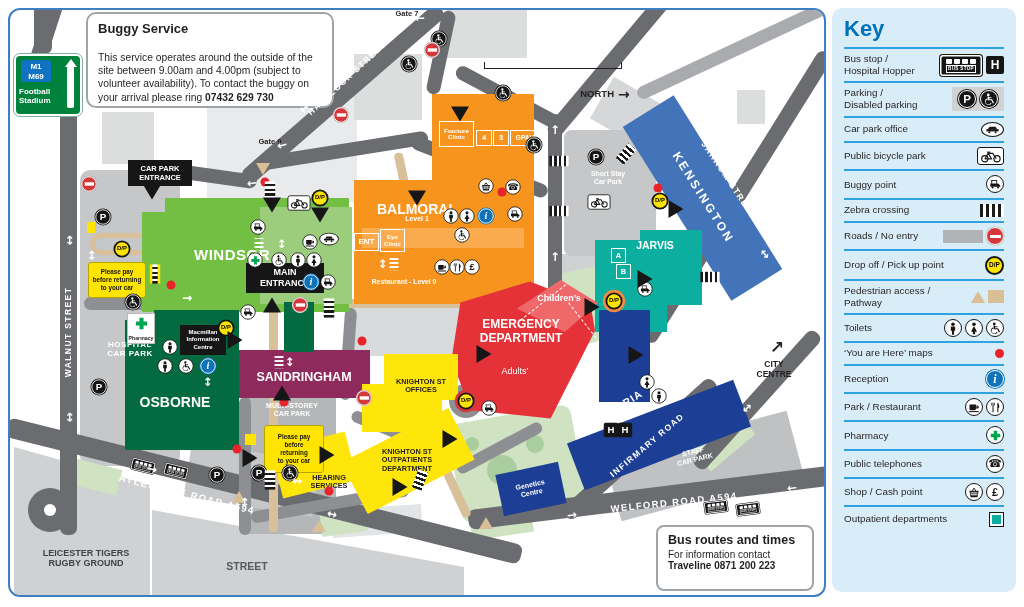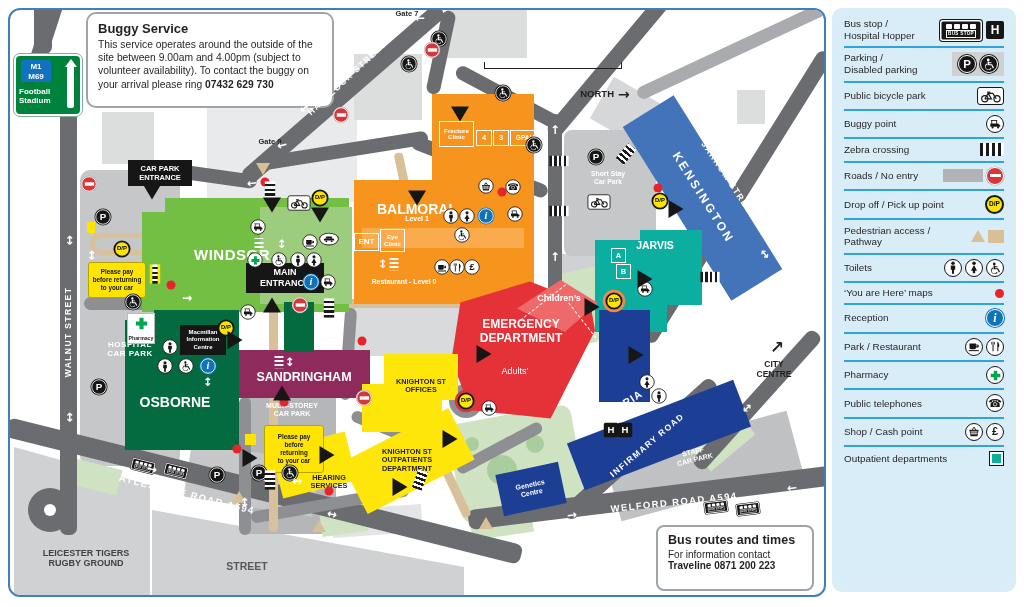--- a/index.html
+++ b/index.html
@@ -273,21 +273,21 @@
       <div class="road" style="left:32px;top:0;width:18px;height:52px"></div>
       <div id="m-sign">
         <span class="chip">M1<br>M69</span>
         <span class="bartip"></span>
         <span class="bar"></span>
         <span class="mlab">Football
 Stadium</span>
       </div>
 
       <div class="note" style="left:84px;top:10px;width:248px;height:96px;padding:7px 10px">
-        <div style="font-weight:bold;font-size:13px;margin-bottom:2px">Buggy Service</div>
+        <div style="font-weight:bold;font-size:13px;margin-bottom:15px">Buggy Service</div>
         <div style="font-size:10.3px;line-height:1.28"><span>This service operates around the outside of the site between 9.00am and 4.00pm (subject to volunteer availability). To contact the buggy on your arrival please ring </span><b>07432 629 730</b></div>
       </div>
 
       <div class="note" style="left:654px;top:523px;width:158px;height:66px;padding:6px 10px;border-radius:8px">
         <div style="font-weight:bold;font-size:12.5px">Bus routes and times</div>
         <div style="font-size:10px;margin-top:2px">For information contact</div>
         <div style="font-size:10px;font-weight:bold">Traveline 0871 200 223</div>
       </div>
 
       <div id="street-layer">
@@ -867,20 +867,21 @@
           <span class="mi-ar" style="left: 570px; top: 513px; transform: translate(-50%, -50%) rotate(-7deg);">→</span>
           <span class="mi-ar" style="left: 243px; top: 500px; transform: translate(-50%, -50%) rotate(90deg);">↔</span>
           <span class="mi-ar" style="left: 295px; top: 479px; transform: translate(-50%, -50%) rotate(0deg);">↔</span>
           <span class="mi-ar" style="left: 90px; top: 253px; transform: translate(-50%, -50%) rotate(90deg);">↔</span>
           <span class="mi-ar" style="left: 185px; top: 296px; transform: translate(-50%, -50%) rotate(0deg);">→</span>
         </div>
     </div>
   </div>
 
   <aside id="key-panel">
+    <h2>Key</h2>
     <div id="key-rows">
         <div class="key-row">
           <span class="kl">Bus stop /
 Hospital Hopper</span>
           <span class="ki">
             <span class="ic ic-bus">
               <span class="bw">
                 <i></i>
                 <i></i>
                 <i></i>
@@ -901,20 +902,33 @@
                 <svg viewBox="0 0 16 16" fill="currentColor">
                   <circle cx="7" cy="2.5" r="1.8"></circle>
                   <path d="M6.1 4.6v5.2h4.9l2.2 4.1 1.5-.8-2.6-4.9H8.1V7h3.1V5.6H8.1v-1z"></path>
                   <path d="M5 7.3a4.7 4.7 0 1 0 6.4 6.4l-1.1-.7A3.5 3.5 0 1 1 6 8.4z"></path>
                 </svg>
               </span>
             </span>
           </span>
         </div>
         <div class="key-row">
+          <span class="kl">Car park office</span>
+          <span class="ki">
+            <span class="ic ic-car">
+              <svg viewBox="0 0 20 11" fill="#161616">
+                <path d="M4.4 5 6.4 2h7.2l2 3z"></path>
+                <path d="M2.6 5h14.8v2.8H2.6z"></path>
+                <circle cx="6.2" cy="8.9" r="1.3"></circle>
+                <circle cx="13.8" cy="8.9" r="1.3"></circle>
+              </svg>
+            </span>
+          </span>
+        </div>
+        <div class="key-row">
           <span class="kl">Public bicycle park</span>
           <span class="ki">
             <span class="ic ic-bike">
               <svg viewBox="0 0 22 14">
                 <g fill="none" stroke="#161616" stroke-width="1.2">
                   <circle cx="4.8" cy="9.8" r="3.1"></circle>
                   <circle cx="17" cy="9.8" r="3.1"></circle>
                   <path d="M4.8 9.8 8.2 4.4h4.6l3.4 5.4M8.2 4.4l3.2 5.4H4.8"></path>
                 </g>
                 <path fill="#161616" d="M7 2.6h3.4v1.2H7z"></path>

